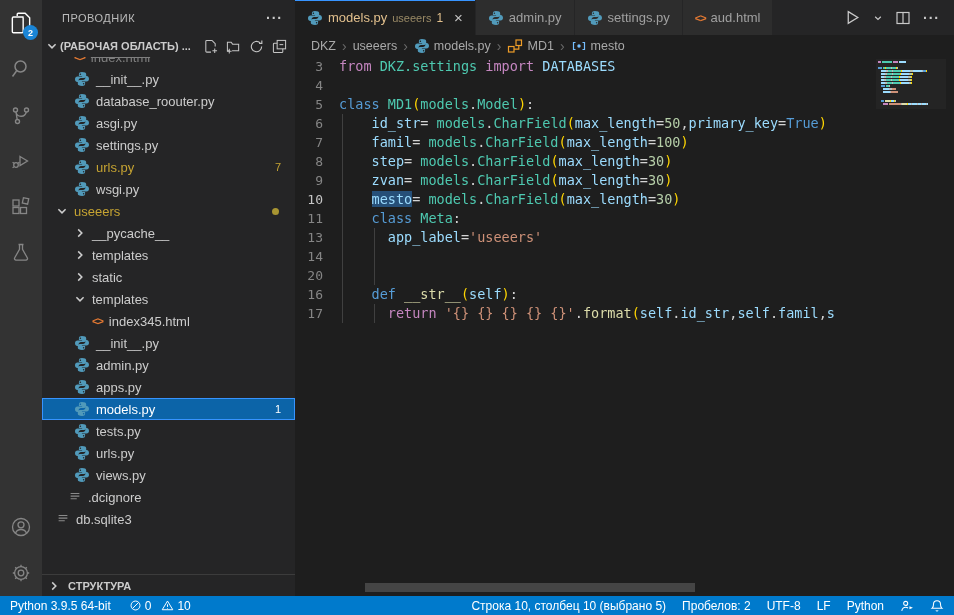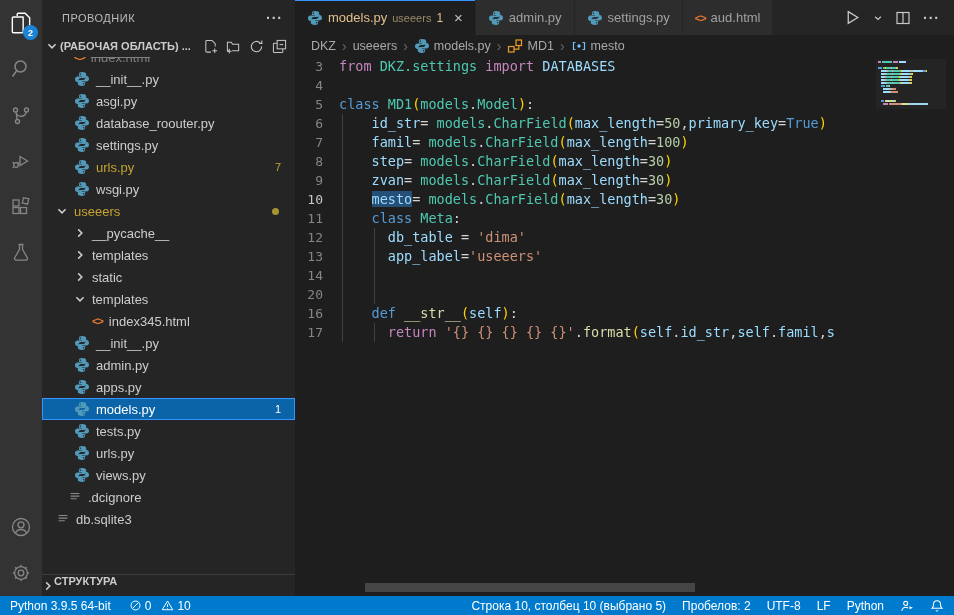--- a/index.html
+++ b/index.html
@@ -32,22 +32,22 @@
           cursor:pointer; white-space:nowrap; }
   .trow.clipped { margin-top:-11px; }
   .trow.selected { background:#0c64a8; box-shadow:inset 0 0 0 1px #3794ff; color:#ffffff; }
   .tlabel.warn { color:#c5a332; }
   .tlabel.strike { text-decoration:line-through; color:#7f7f7f; }
   .trow.selected .tlabel { color:#ffffff; }
   .tbadge { margin-left:auto; margin-right:14px; font-size:11px; color:#c5a332; }
   .trow.selected .tbadge { color:#ffffff; }
   .tdot { margin-left:auto; margin-right:16px; width:7px; height:7px; border-radius:50%; background:#a89532; }
   .icon { display:inline-flex; align-items:center; justify-content:center; flex:none; }
-  .outline-row { height:22px; flex:none; border-top:1px solid #3c3c3c; display:flex; 
-                 gap:0; padding-left:0; font-weight:bold; font-size:11px; color:#cccccc; cursor:pointer; }
+  .outline-row { height:22px; flex:none; border-top:1px solid #3c3c3c; display:flex; align-items:center;
+                 gap:8px; padding-left:6px; font-weight:bold; font-size:11px; color:#cccccc; cursor:pointer; }
 
   
   .editor { flex:1; min-width:0; display:flex; flex-direction:column; background:#1e1e1e; }
   .tabbar { height:35px; flex:none; background:#252526; display:flex; align-items:stretch; }
   .tab { display:flex; align-items:center; gap:5px; padding:0 12px; font-size:13px; background:#2d2d2d;
          color:#a0a0a0; border-right:1px solid #252526; cursor:pointer; white-space:nowrap; }
   .tab.active { background:#1e1e1e; box-shadow:inset 0 1px 0 #3794ff; color:#d4d4d4; }
   .tab.active .tlab { color:#e2c08d; }
   .tab .tdesc { font-size:11px; color:#868686; }
   .tab.active .tdesc { color:#9a8a66; }
@@ -229,30 +229,30 @@
           </span>
           <span class="tlabel">__init__.py</span>
         </div>
         <div class="trow" style="padding-left: 32px;">
           <span class="icon ">
             <svg width="16" height="16" viewBox="0 0 16 16">
               <path fill="#519aba" d="M7.9 1C6.1 1 4.9 1.8 4.9 3.2V5h3.2v.5H3.4C2 5.5 1 6.5 1 8.2 1 9.9 2 11 3.4 11h1.2V9.4C4.6 8.1 5.7 7 7 7h3.2c1.2 0 2-.8 2-2V3.2C12.2 1.9 10.8 1 7.9 1zM6.4 2.4a.75.75 0 1 1 0 1.5.75.75 0 0 1 0-1.5z"></path>
               <path fill="#519aba" d="M8.1 15c1.8 0 3-.8 3-2.2V11H7.9v-.5h4.7c1.4 0 2.4-1 2.4-2.7 0-1.7-1-2.8-2.4-2.8h-1.2v1.6C11.4 7.9 10.3 9 9 9H5.8c-1.2 0-2 .8-2 2v1.8C3.8 14.1 5.2 15 8.1 15zm1.5-1.4a.75.75 0 1 1 0-1.5.75.75 0 0 1 0 1.5z"></path>
             </svg>
           </span>
+          <span class="tlabel">database_roouter.py</span>
+        </div>
+        <div class="trow" style="padding-left: 32px;">
+          <span class="icon ">
+            <svg width="16" height="16" viewBox="0 0 16 16">
+              <path fill="#519aba" d="M7.9 1C6.1 1 4.9 1.8 4.9 3.2V5h3.2v.5H3.4C2 5.5 1 6.5 1 8.2 1 9.9 2 11 3.4 11h1.2V9.4C4.6 8.1 5.7 7 7 7h3.2c1.2 0 2-.8 2-2V3.2C12.2 1.9 10.8 1 7.9 1zM6.4 2.4a.75.75 0 1 1 0 1.5.75.75 0 0 1 0-1.5z"></path>
+              <path fill="#519aba" d="M8.1 15c1.8 0 3-.8 3-2.2V11H7.9v-.5h4.7c1.4 0 2.4-1 2.4-2.7 0-1.7-1-2.8-2.4-2.8h-1.2v1.6C11.4 7.9 10.3 9 9 9H5.8c-1.2 0-2 .8-2 2v1.8C3.8 14.1 5.2 15 8.1 15zm1.5-1.4a.75.75 0 1 1 0-1.5.75.75 0 0 1 0 1.5z"></path>
+            </svg>
+          </span>
           <span class="tlabel">asgi.py</span>
-        </div>
-        <div class="trow" style="padding-left: 32px;">
-          <span class="icon ">
-            <svg width="16" height="16" viewBox="0 0 16 16">
-              <path fill="#519aba" d="M7.9 1C6.1 1 4.9 1.8 4.9 3.2V5h3.2v.5H3.4C2 5.5 1 6.5 1 8.2 1 9.9 2 11 3.4 11h1.2V9.4C4.6 8.1 5.7 7 7 7h3.2c1.2 0 2-.8 2-2V3.2C12.2 1.9 10.8 1 7.9 1zM6.4 2.4a.75.75 0 1 1 0 1.5.75.75 0 0 1 0-1.5z"></path>
-              <path fill="#519aba" d="M8.1 15c1.8 0 3-.8 3-2.2V11H7.9v-.5h4.7c1.4 0 2.4-1 2.4-2.7 0-1.7-1-2.8-2.4-2.8h-1.2v1.6C11.4 7.9 10.3 9 9 9H5.8c-1.2 0-2 .8-2 2v1.8C3.8 14.1 5.2 15 8.1 15zm1.5-1.4a.75.75 0 1 1 0-1.5.75.75 0 0 1 0 1.5z"></path>
-            </svg>
-          </span>
-          <span class="tlabel">database_roouter.py</span>
         </div>
         <div class="trow" style="padding-left: 32px;">
           <span class="icon ">
             <svg width="16" height="16" viewBox="0 0 16 16">
               <path fill="#519aba" d="M7.9 1C6.1 1 4.9 1.8 4.9 3.2V5h3.2v.5H3.4C2 5.5 1 6.5 1 8.2 1 9.9 2 11 3.4 11h1.2V9.4C4.6 8.1 5.7 7 7 7h3.2c1.2 0 2-.8 2-2V3.2C12.2 1.9 10.8 1 7.9 1zM6.4 2.4a.75.75 0 1 1 0 1.5.75.75 0 0 1 0-1.5z"></path>
               <path fill="#519aba" d="M8.1 15c1.8 0 3-.8 3-2.2V11H7.9v-.5h4.7c1.4 0 2.4-1 2.4-2.7 0-1.7-1-2.8-2.4-2.8h-1.2v1.6C11.4 7.9 10.3 9 9 9H5.8c-1.2 0-2 .8-2 2v1.8C3.8 14.1 5.2 15 8.1 15zm1.5-1.4a.75.75 0 1 1 0-1.5.75.75 0 0 1 0 1.5z"></path>
             </svg>
           </span>
           <span class="tlabel">settings.py</span>
         </div>
@@ -545,24 +545,20 @@
           </div>
           <div class="cline">
             <span class="ln cur">10</span>
             <span class="lc"><span class="guide" style="left: 3px;"></span><span class="tok-pl">    </span><span class="tok-va tok-sel">mesto</span><span class="tok-pl">= </span><span class="tok-ty">models</span><span class="tok-pl">.</span><span class="tok-ty">CharField</span><span class="tok-br">(</span><span class="tok-va">max_length</span><span class="tok-pl">=</span><span class="tok-nu">30</span><span class="tok-br">)</span></span>
           </div>
           <div class="cline">
             <span class="ln">11</span>
             <span class="lc"><span class="guide" style="left: 3px;"></span><span class="tok-pl">    </span><span class="tok-kw">class</span><span class="tok-pl"> </span><span class="tok-ty">Meta</span><span class="tok-pl">:</span></span>
           </div>
           <div class="cline">
-            <span class="ln">12</span>
-            <span class="lc"><span class="guide" style="left: 3px;"></span><span class="guide" style="left: 35.4px;"></span><span class="tok-pl">      </span><span class="tok-va">db_table</span><span class="tok-pl"> = </span><span class="tok-st">'dima'</span></span>
-          </div>
-          <div class="cline">
             <span class="ln">13</span>
             <span class="lc"><span class="guide" style="left: 3px;"></span><span class="guide" style="left: 35.4px;"></span><span class="tok-pl">      </span><span class="tok-va">app_label</span><span class="tok-pl">=</span><span class="tok-st">'useeers'</span></span>
           </div>
           <div class="cline">
             <span class="ln">14</span>
             <span class="lc"><span class="guide" style="left: 3px;"></span><span class="guide" style="left: 35.4px;"></span></span>
           </div>
           <div class="cline">
             <span class="ln">20</span>
             <span class="lc"><span class="guide" style="left: 3px;"></span><span class="guide" style="left: 35.4px;"></span></span>

